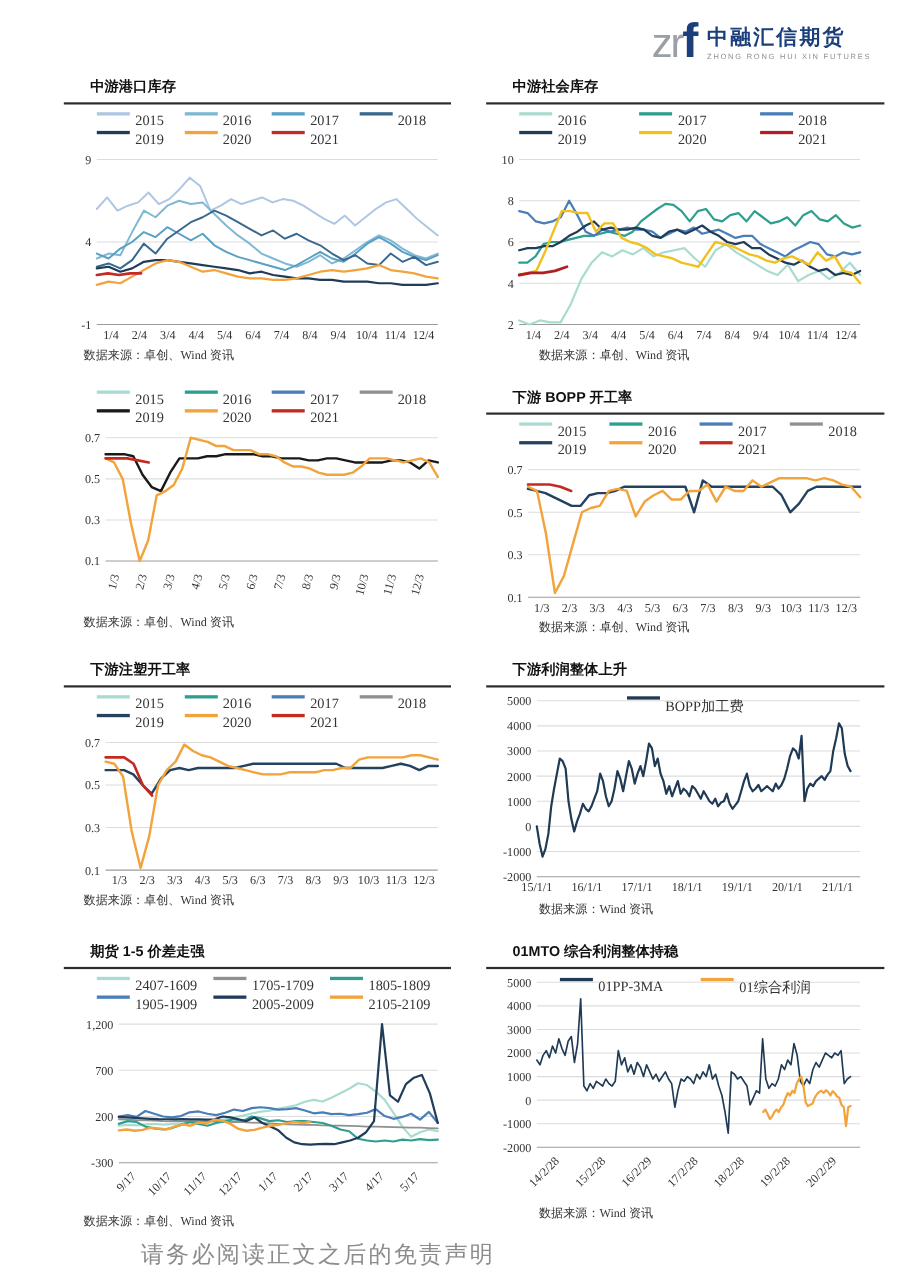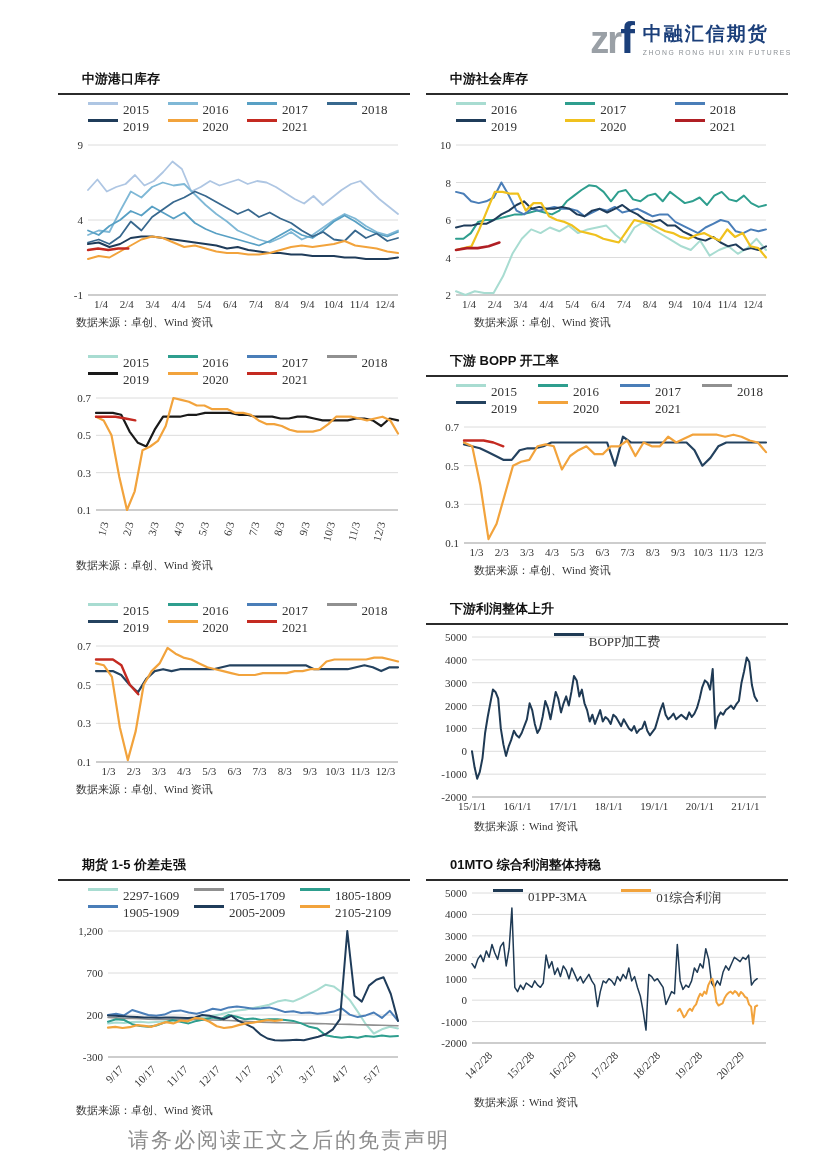--- a/index.html
+++ b/index.html
@@ -1,23 +1,23 @@
 <!DOCTYPE html>
 <html><head>
 <meta charset="utf-8">
 <style>
   * { margin:0; padding:0; box-sizing:border-box; }
   body { width:826px; height:1169px; background:#fff; font-family:"Liberation Sans", sans-serif; overflow:hidden; }
   .header { display:flex; justify-content:flex-end; padding:16px 34px 4px 0; height:64px; }
   .logo { display:flex; align-items:center; gap:8px; }
-  .logo .zr { font-size:38px; font-weight:bold; color:#9aa0a6; letter-spacing:-2px; line-height:1; }
+  .logo .zr { font-size:38px; font-weight:normal; color:#9aa0a6; letter-spacing:-2px; line-height:1; }
   .logo .f  { font-size:44px; font-weight:bold; color:#1b3f7a; line-height:0.9; }
   .logo-text .cn { font-size:19px; font-weight:bold; color:#1b3f7a; letter-spacing:2px; font-family:"Liberation Sans",sans-serif; }
   .logo-text .en { font-size:6.8px; color:#8a8f94; letter-spacing:1.6px; margin-top:2px; }
-  .grid { display:grid; grid-template-columns:352px 362px; column-gap:16px; padding:6px 30px 0 58px; }
+  .grid { display:grid; grid-template-columns:352px 362px; column-gap:32px; padding:6px 30px 0 58px; }
   .chart { margin-bottom:22px; }
   .chart h3 { font-size:13px; font-weight:bold; color:#111; padding:0 0 5px 24px; border-bottom:2px solid #2b2b2b; margin-bottom:4px; }
   .chart-body { position:relative; }
   .legend { display:grid; padding:3px 4px 2px 30px; row-gap:1px; }
   .legend.inside { position:absolute; top:4px; left:0; right:0; display:flex; justify-content:center; gap:34px; padding:0; }
   .litem { display:flex; align-items:flex-start; font-family:"Liberation Serif", serif; font-size:13px; color:#333; white-space:nowrap; }
   .swatch { display:inline-block; width:30px; height:3px; margin-right:5px; flex:none; }
   svg { display:block; }
   .ax { font-family:"Liberation Serif", serif; font-size:11px; fill:#333; }
   .source { font-family:"Liberation Serif", serif; font-size:11px; color:#333; padding-left:18px; margin-top:2px; }
@@ -283,20 +283,21 @@
           <text x="327.4166666666667" y="137" class="ax" text-anchor="middle">12/3</text>
           <polyline points="38.0,25.4 45.9,27.3 53.9,29.3 61.8,33.1 69.8,37.0 77.7,40.9 85.7,40.9 93.6,31.2 101.6,29.3 109.5,29.3 117.5,27.3 125.4,23.5 133.4,23.5 141.3,23.5 149.3,23.5 157.2,23.5 165.2,23.5 173.1,23.5 181.1,23.5 189.0,46.7 196.9,17.7 204.9,23.5 212.8,23.5 220.8,23.5 228.7,23.5 236.7,23.5 244.6,23.5 252.6,23.5 260.5,23.5 268.5,31.2 276.4,46.7 284.4,38.9 292.3,27.3 300.3,23.5 308.2,23.5 316.2,23.5 324.1,23.5 332.1,23.5 340.0,23.5" fill="none" stroke="#24425f" stroke-width="2.2" stroke-linejoin="round" stroke-linecap="round"></polyline>
           <polyline points="38.0,23.5 46.2,27.3 54.3,66.0 62.5,120.1 70.6,104.7 78.8,75.7 87.0,46.7 95.1,42.8 103.3,40.9 111.5,27.3 119.6,25.4 127.8,27.3 135.9,50.5 144.1,37.0 152.3,31.2 160.4,27.3 168.6,35.1 176.8,35.1 184.9,27.3 193.1,27.3 201.2,21.5 209.4,37.0 217.6,23.5 225.7,27.3 233.9,27.3 242.1,17.7 250.2,23.5 258.4,19.6 266.5,15.7 274.7,15.7 282.9,15.7 291.0,15.7 299.2,17.7 307.4,15.7 315.5,17.7 323.7,21.5 331.8,23.5 340.0,33.1" fill="none" stroke="#f2a33c" stroke-width="2.2" stroke-linejoin="round" stroke-linecap="round"></polyline>
           <polyline points="38.0,21.5 47.8,21.5 57.6,21.5 67.4,23.5 77.3,27.3" fill="none" stroke="#c42a21" stroke-width="2.4" stroke-linejoin="round" stroke-linecap="round"></polyline>
         </svg>
       </div>
     <p class="source r">数据来源：卓创、Wind 资讯</p>
   </section>
 
   <section class="chart">
+    <h3>下游注塑开工率</h3>
     <div class="chart-body">
         <div class="legend" style="grid-template-columns: repeat(4, 1fr);">
           <span class="litem">
             <span class="swatch" style="background: rgb(168, 220, 209);"></span>
             <span>2015</span>
           </span>
           <span class="litem">
             <span class="swatch" style="background: rgb(46, 158, 142);"></span>
             <span>2016</span>
           </span>
@@ -388,21 +389,21 @@
       </div>
     <p class="source r">数据来源：Wind 资讯</p>
   </section>
 
   <section class="chart">
     <h3>期货 1-5 价差走强</h3>
     <div class="chart-body">
         <div class="legend" style="grid-template-columns: repeat(3, 1fr);">
           <span class="litem">
             <span class="swatch" style="background: rgb(168, 220, 209);"></span>
-            <span>2297-1609</span>
+            <span>2407-1609</span>
           </span>
           <span class="litem">
             <span class="swatch" style="background: rgb(144, 144, 144);"></span>
             <span>1705-1709</span>
           </span>
           <span class="litem">
             <span class="swatch" style="background: rgb(46, 158, 142);"></span>
             <span>1805-1809</span>
           </span>
           <span class="litem">

